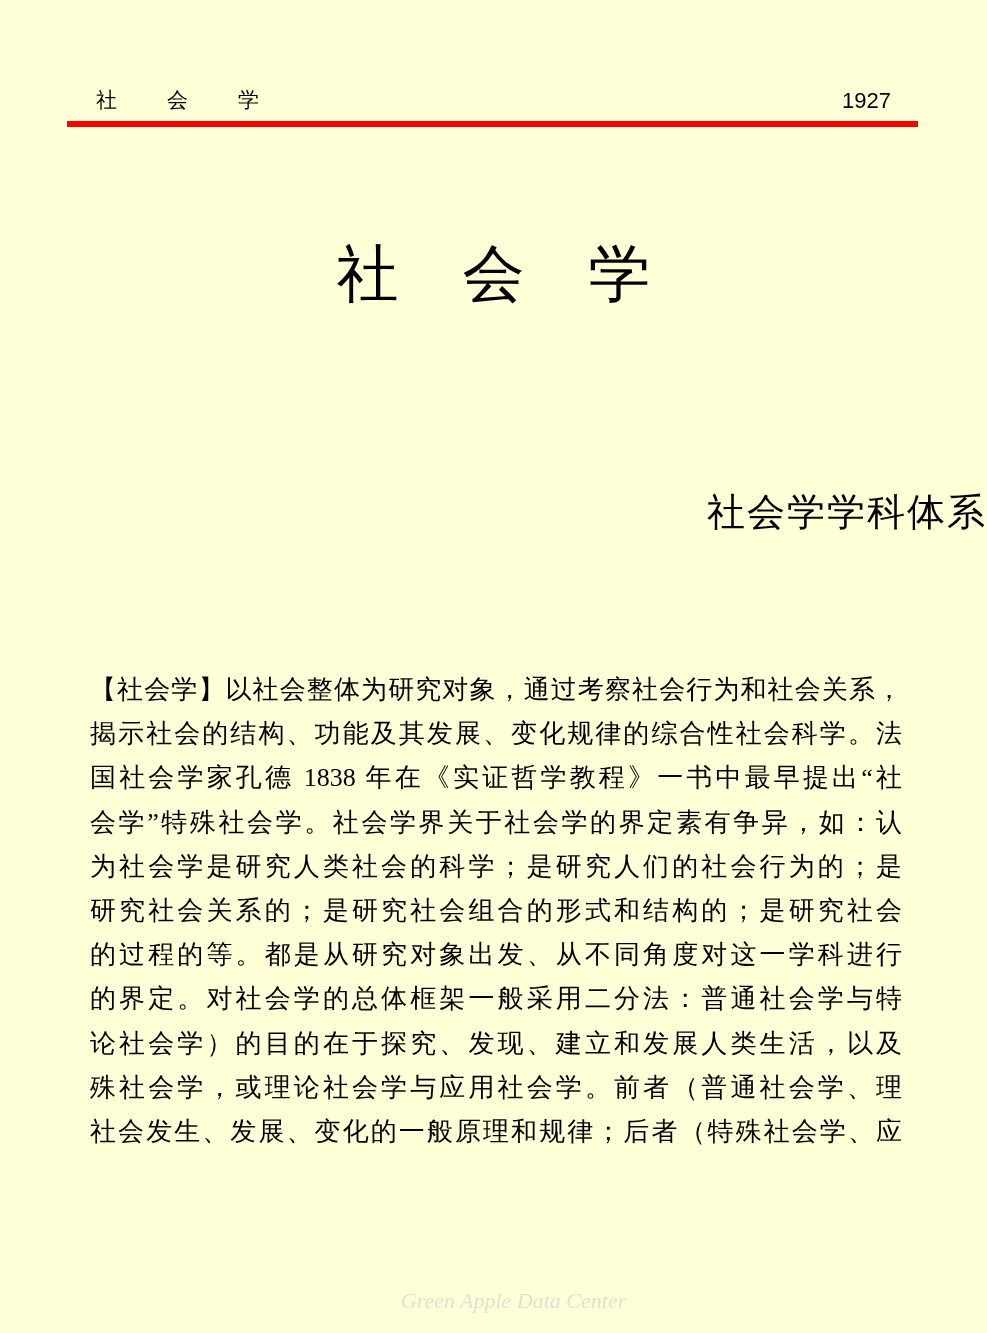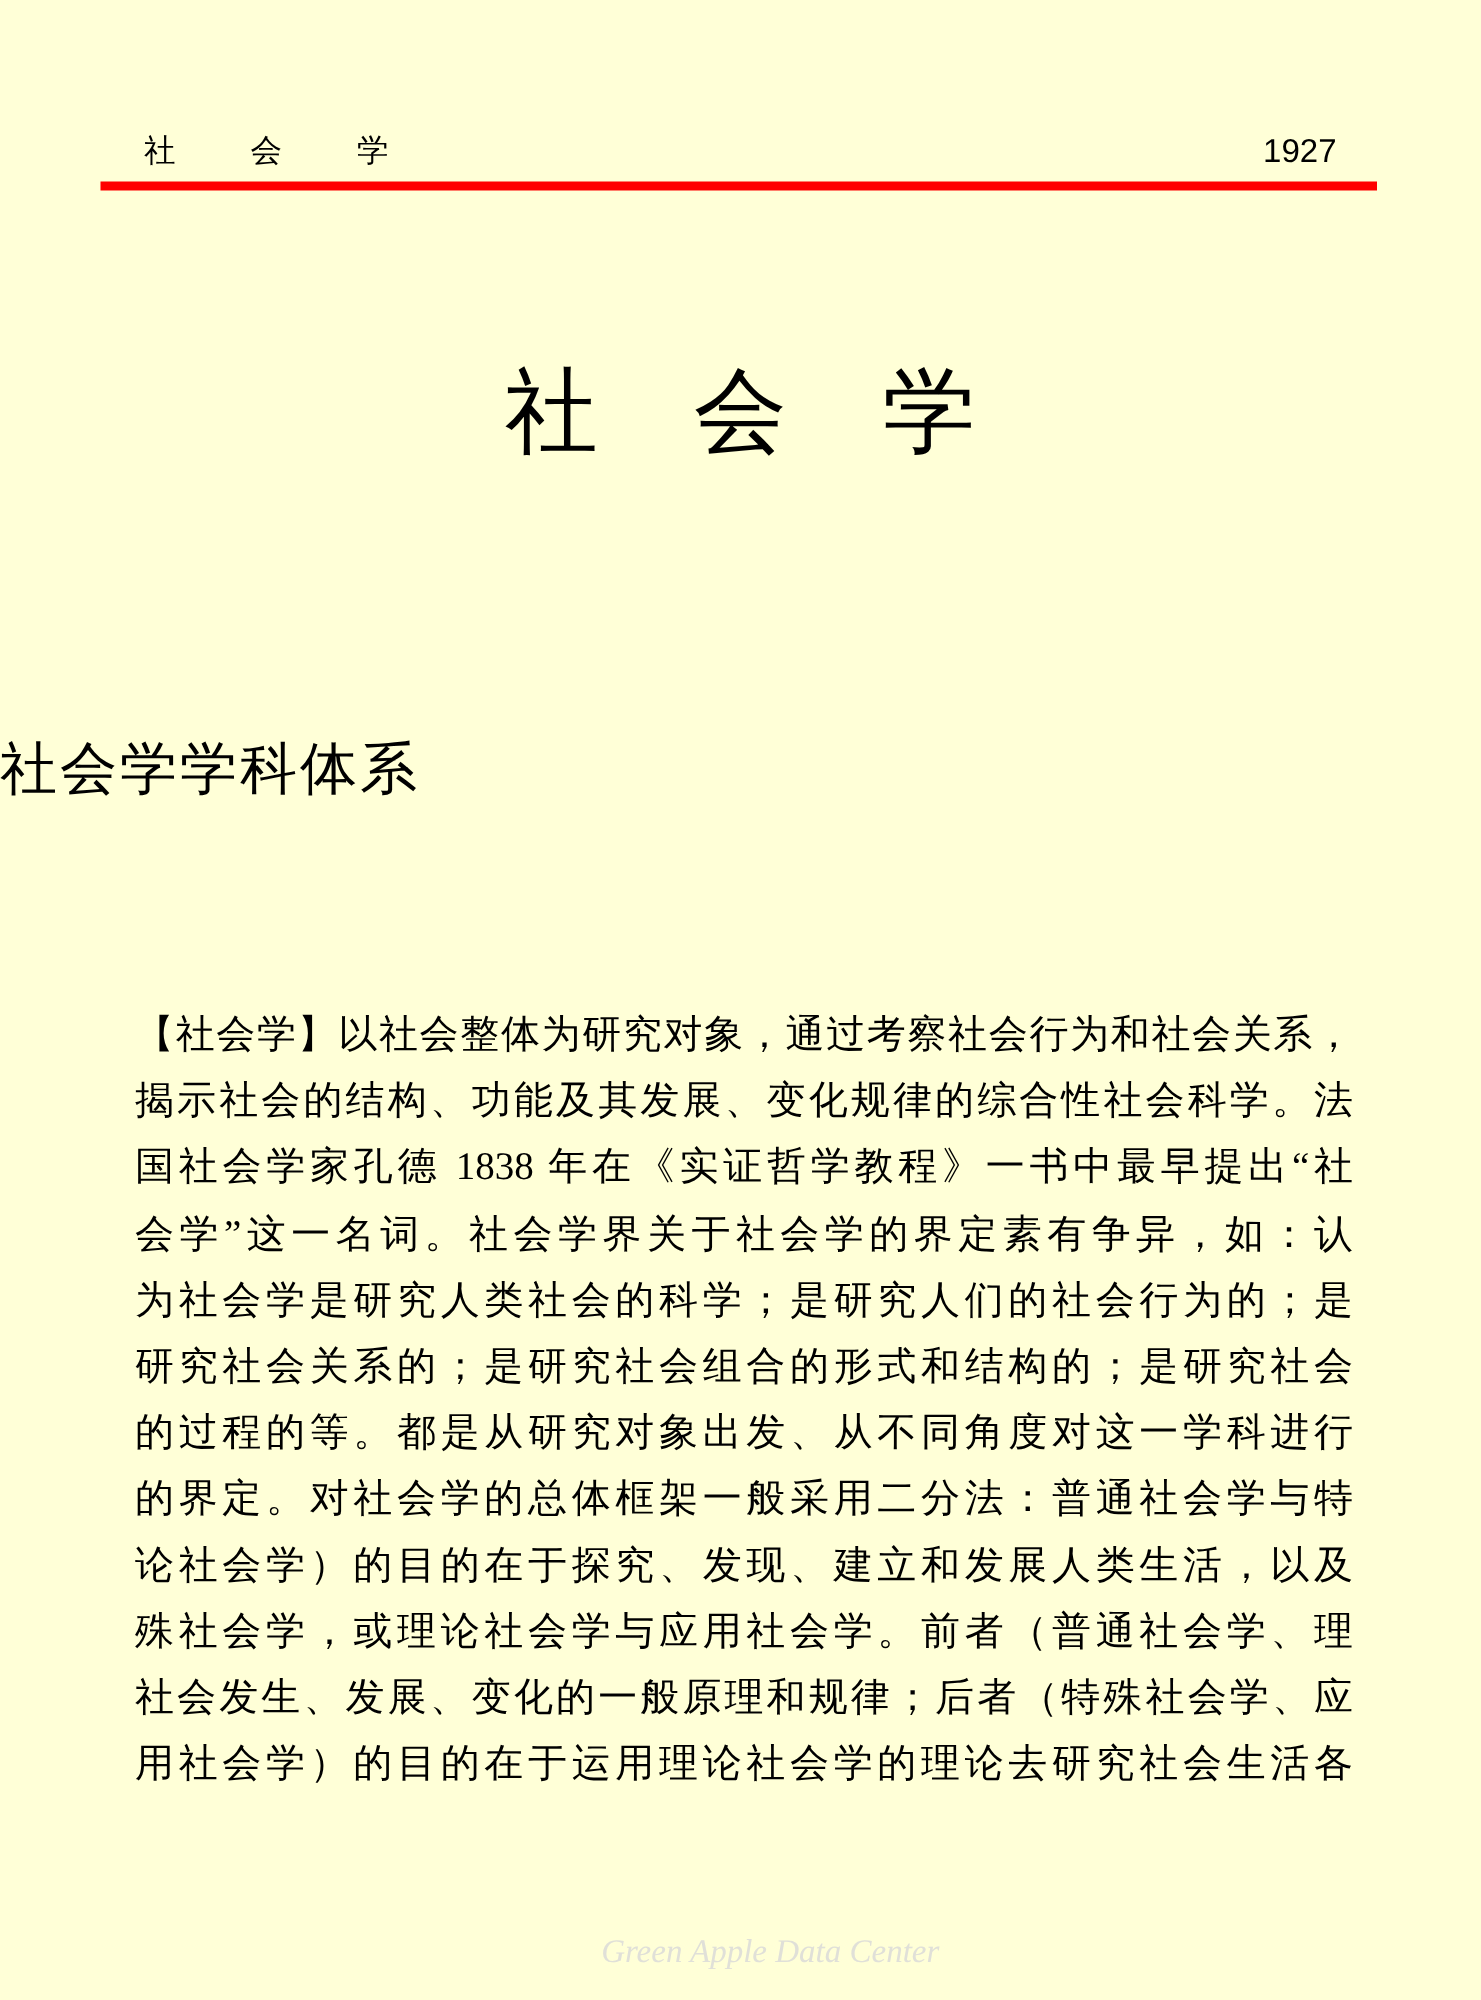--- a/index.html
+++ b/index.html
@@ -15,21 +15,21 @@
     position:absolute; right:96px; top:88px; font-family:Liberation Sans, sans-serif; font-size:22px;margin-left:31px;
   }
   .rule {
     position:absolute; left:67px; top:121px; width:851px; height:6px; background:#FF0000;
   }
   .title {
     position:absolute; left:0; width:987px; top:232px; text-align:center; font-size:62px;
   }
   .title span { display:inline-block; margin:0 32px; }
   .subtitle {
-    position:absolute; left:0; width:987px; top:487px; text-align:left; font-size:38px; letter-spacing:2px;
+    position:absolute; left:0; width:987px; top:487px; text-align:right; font-size:38px; letter-spacing:2px;
   }
   .body {
     position:absolute; left:90px; top:668px; width:812px; font-size:26px; line-height:44.2px;
   }
   .body .line { white-space:nowrap; display:block; text-align:justify; text-align-last:justify;font-family:Liberation Serif, serif; }
   .body .line.last { text-align-last:left; }
   .watermark {
     position:absolute; left:0; width:987px; top:1288px; text-align:center;
     font-family:"Liberation Serif", serif; font-style:italic; font-size:22px; color:#E0E0D8;padding-left:20px;
   }
@@ -46,24 +46,23 @@
 <div class="title">
   <span>社</span><span>会</span><span>学</span>
 </div>
 
 <div class="subtitle">社会学学科体系</div>
 
 <div class="body">
   <span class="line">【社会学】以社会整体为研究对象，通过考察社会行为和社会关系，</span>
   <span class="line">揭示社会的结构、功能及其发展、变化规律的综合性社会科学。法</span>
   <span class="line">国社会学家孔德 1838 年在《实证哲学教程》一书中最早提出“社</span>
-  <span class="line">会学”这一名词。社会学界关于社会学的界定素有争异，如：认</span>
+  <span class="line">会学”特殊社会学。社会学界关于社会学的界定素有争异，如：认</span>
   <span class="line">为社会学是研究人类社会的科学；是研究人们的社会行为的；是</span>
   <span class="line">研究社会关系的；是研究社会组合的形式和结构的；是研究社会</span>
   <span class="line">的过程的等。都是从研究对象出发、从不同角度对这一学科进行</span>
   <span class="line">的界定。对社会学的总体框架一般采用二分法：普通社会学与特</span>
   <span class="line">论社会学）的目的在于探究、发现、建立和发展人类生活，以及</span>
   <span class="line">殊社会学，或理论社会学与应用社会学。前者（普通社会学、理</span>
   <span class="line">社会发生、发展、变化的一般原理和规律；后者（特殊社会学、应</span>
-  <span class="line">用社会学）的目的在于运用理论社会学的理论去研究社会生活各</span>
 </div>
 
 <div class="watermark">Green Apple Data Center</div>
 
 </body></html>

